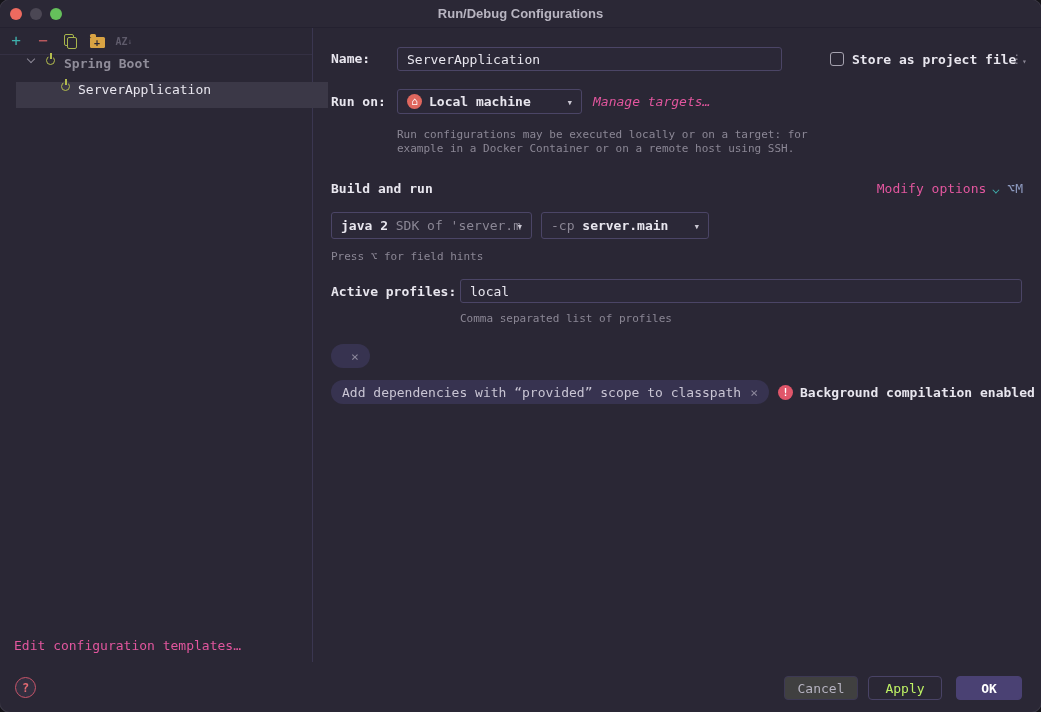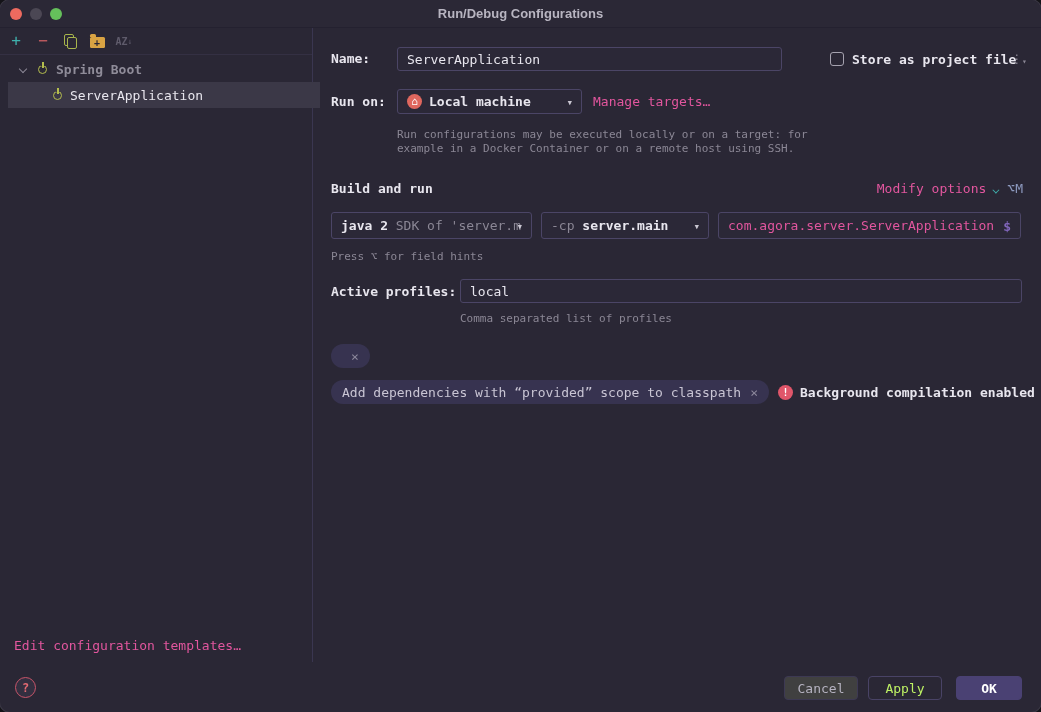--- a/index.html
+++ b/index.html
@@ -32,21 +32,21 @@
   .copy-ic::before,.copy-ic::after{content:"";position:absolute;width:8px;height:10px;border:1.4px solid #a8b54c;border-radius:2px;}
   .copy-ic::before{left:0;top:0;}
   .copy-ic::after{left:3px;top:3px;background:#2a2735;}
   .folder-ic{position:relative;width:15px;height:11px;background:#d9a343;border-radius:1.5px;margin-top:3px;}
   .folder-ic::before{content:"";position:absolute;left:0;top:-3px;width:6px;height:3px;background:#d9a343;border-radius:1.5px 1.5px 0 0;}
   .folder-plus{position:absolute;left:0;top:0;width:100%;height:100%;display:flex;align-items:center;justify-content:center;
     color:#2a2735;font-size:10px;font-weight:bold;line-height:1;}
   .sort-ic{color:#5f5b6b;font-size:10px;font-weight:bold;letter-spacing:0;}
   .sort-arrow{font-size:8px;color:#5f5b6b;}
   
-  .tree-row{position:absolute;left:8px;width:100%;display:flex;align-items:center;}
+  .tree-row{position:absolute;left:16px;width:100%;display:flex;align-items:flex-start;}
   .row-group{top:28px;height:26px;--gapbg:#2a2735;}
   .row-item{top:54px;height:26px;background:#3b3847;--gapbg:#3b3847;}
   .chev{width:6px;height:6px;border-right:1.6px solid #8b8795;border-bottom:1.6px solid #8b8795;transform:rotate(45deg);display:inline-block;}
   .power{position:relative;width:9px;height:9px;border:1.6px solid #b4bd4e;border-radius:50%;display:inline-block;}
   .power::after{content:"";position:absolute;left:50%;top:-2px;transform:translateX(-50%);width:5px;height:2.5px;background:var(--gapbg,#2a2735);z-index:1;}
   .power::before{content:"";position:absolute;left:50%;top:-4px;transform:translateX(-50%);width:2px;height:6px;background:#b4bd4e;z-index:2;}
   .group-label{margin-left:9px;font-weight:bold;color:#8f8c99;}
   .item-label{margin-left:8px;color:#e8e6ee;}
   .edit-link{position:absolute;left:14px;top:610px;color:#e2569e;cursor:pointer;}
   
@@ -139,45 +139,41 @@
       <span class="dots">⋮</span>
         <span class="arr">▾</span>
     </span>
 
     <div class="abs lbl" style="left:17px;top:66px;">Run on:</div>
     <div class="abs input" style="left:83px;top:61px;width:185px;height:25px;padding-right:22px;">
       <span class="home-ic">⌂</span>
       <span class="txt-bold">Local machine</span>
       <span class="dd-arrow">▾</span>
     </div>
-    <div class="abs link" style="left:279px;top:66px;">Manage targets…</div>
+    <div class="abs link" style="left:279px;top:66px;font-style:italic;">Manage targets…</div>
 
     <div class="abs hint" style="left:83px;top:100px;">Run configurations may be executed locally or on a target: for</div>
     <div class="abs hint" style="left:83px;top:114px;">example in a Docker Container or on a remote host using SSH.</div>
 
     <div class="abs lbl" style="left:17px;top:153px;">Build and run</div>
     <div class="abs" style="right:18px;top:153px;display:flex;align-items:flex-end;">
       <span class="link">Modify options</span>
       <span class="chev-teal"></span>
       <span class="shortcut">⌥M</span>
     </div>
 
     <div class="abs input" style="left:17px;top:184px;width:201px;height:27px;padding-right:22px;overflow:hidden;white-space:nowrap;">
       <span class="txt-bold">java 2</span>
         <span class="txt-dim" style="white-space:pre;"> SDK of 'server.m</span>
       <span class="dd-arrow">▾</span>
     </div>
     <div class="abs input" style="left:227px;top:184px;width:168px;height:27px;padding-right:6px;">
       <span class="txt-dim" style="white-space:pre;">-cp </span>
         <span class="txt-bold">server.main</span>
       <span class="dd-arrow">▾</span>
-    </div>
-    <div class="abs input" style="left:404px;top:184px;width:303px;height:27px;padding-right:26px;position:absolute;">
-      <span class="txt-pink">com.agora.server.ServerApplication</span>
-      <span class="dollar">$</span>
     </div>
     <div class="abs hint" style="left:17px;top:222px;">Press ⌥ for field hints</div>
 
     <div class="abs lbl" style="left:17px;top:256px;">Active profiles:</div>
     <div class="abs hint" style="left:146px;top:284px;">Comma separated list of profiles</div>
     <div class="abs input" style="left:146px;top:251px;width:562px;height:24px;">
       <span>local</span>
     </div>
 
     <div class="abs chip" style="left:17px;top:316px;">

